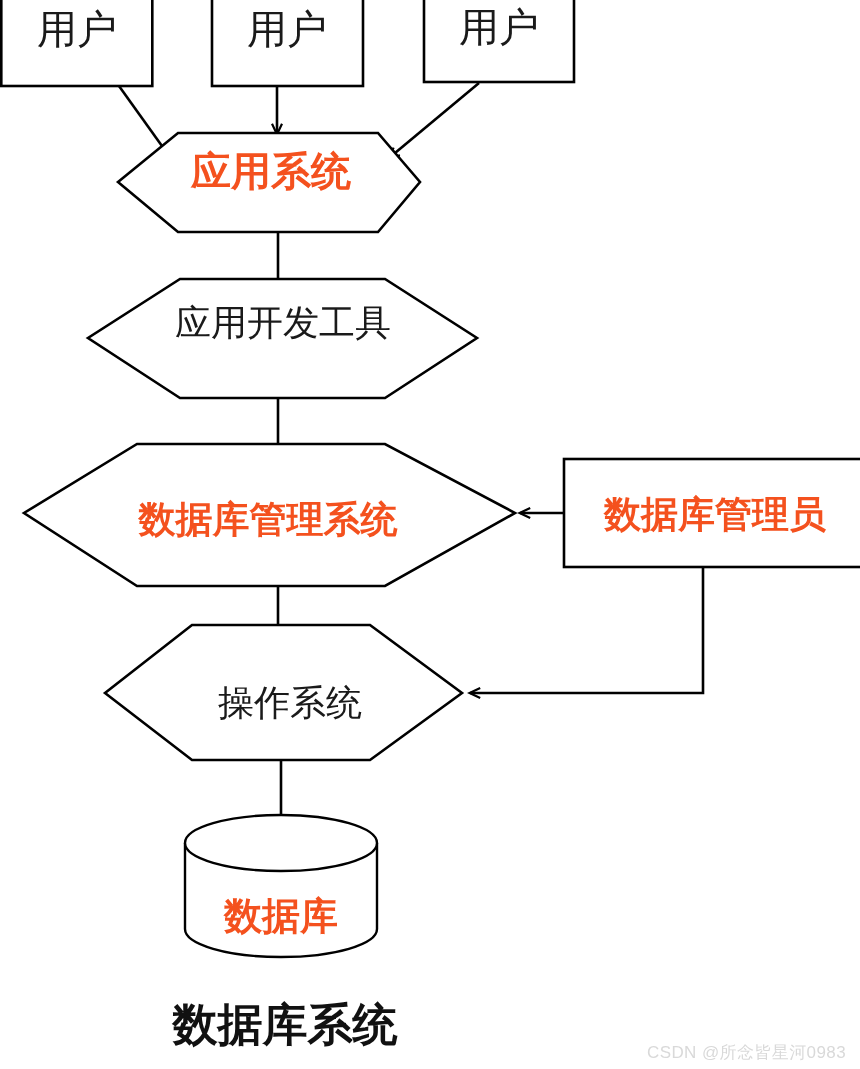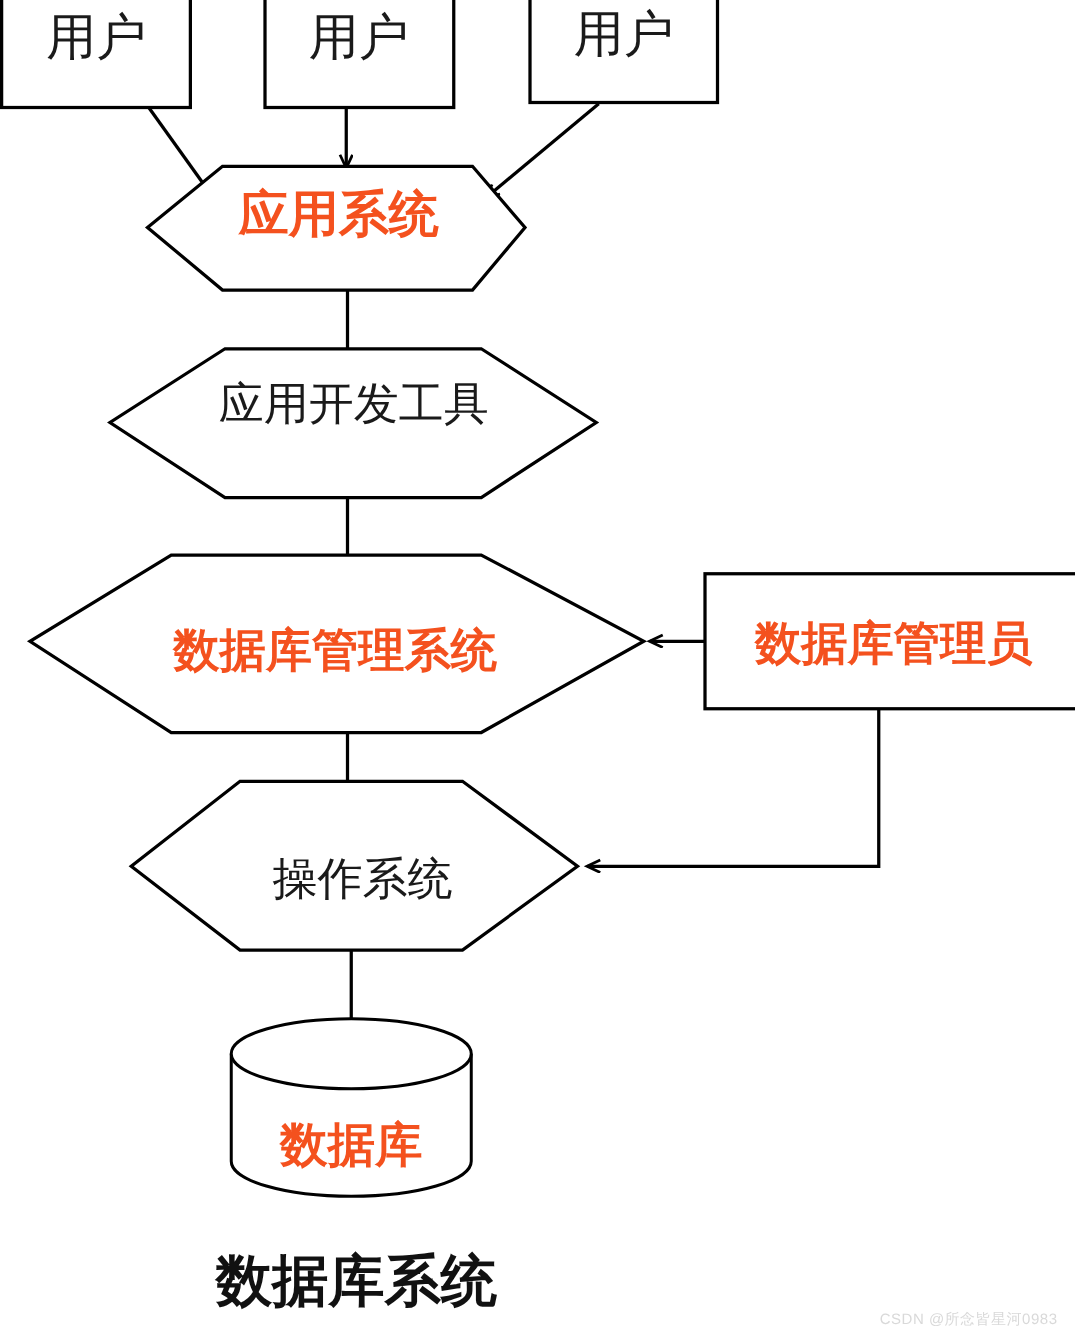--- a/index.html
+++ b/index.html
@@ -62,21 +62,21 @@
     fill: #111111;
     font-weight: 700;
     text-anchor: middle;
     dominant-baseline: middle;
   }
   .watermark {
     position: absolute;
     right: 6px;
     bottom: 5px;
     font-family: "Liberation Sans", "DejaVu Sans", sans-serif;
-    font-size: 12px;
+    font-size: 17px;
     color: #d9d9d9;
     letter-spacing: 0.4px;
     white-space: nowrap;
     user-select: none;
   }
 </style>
 </head>
 <body>
 
 <div id="diagram-root">

